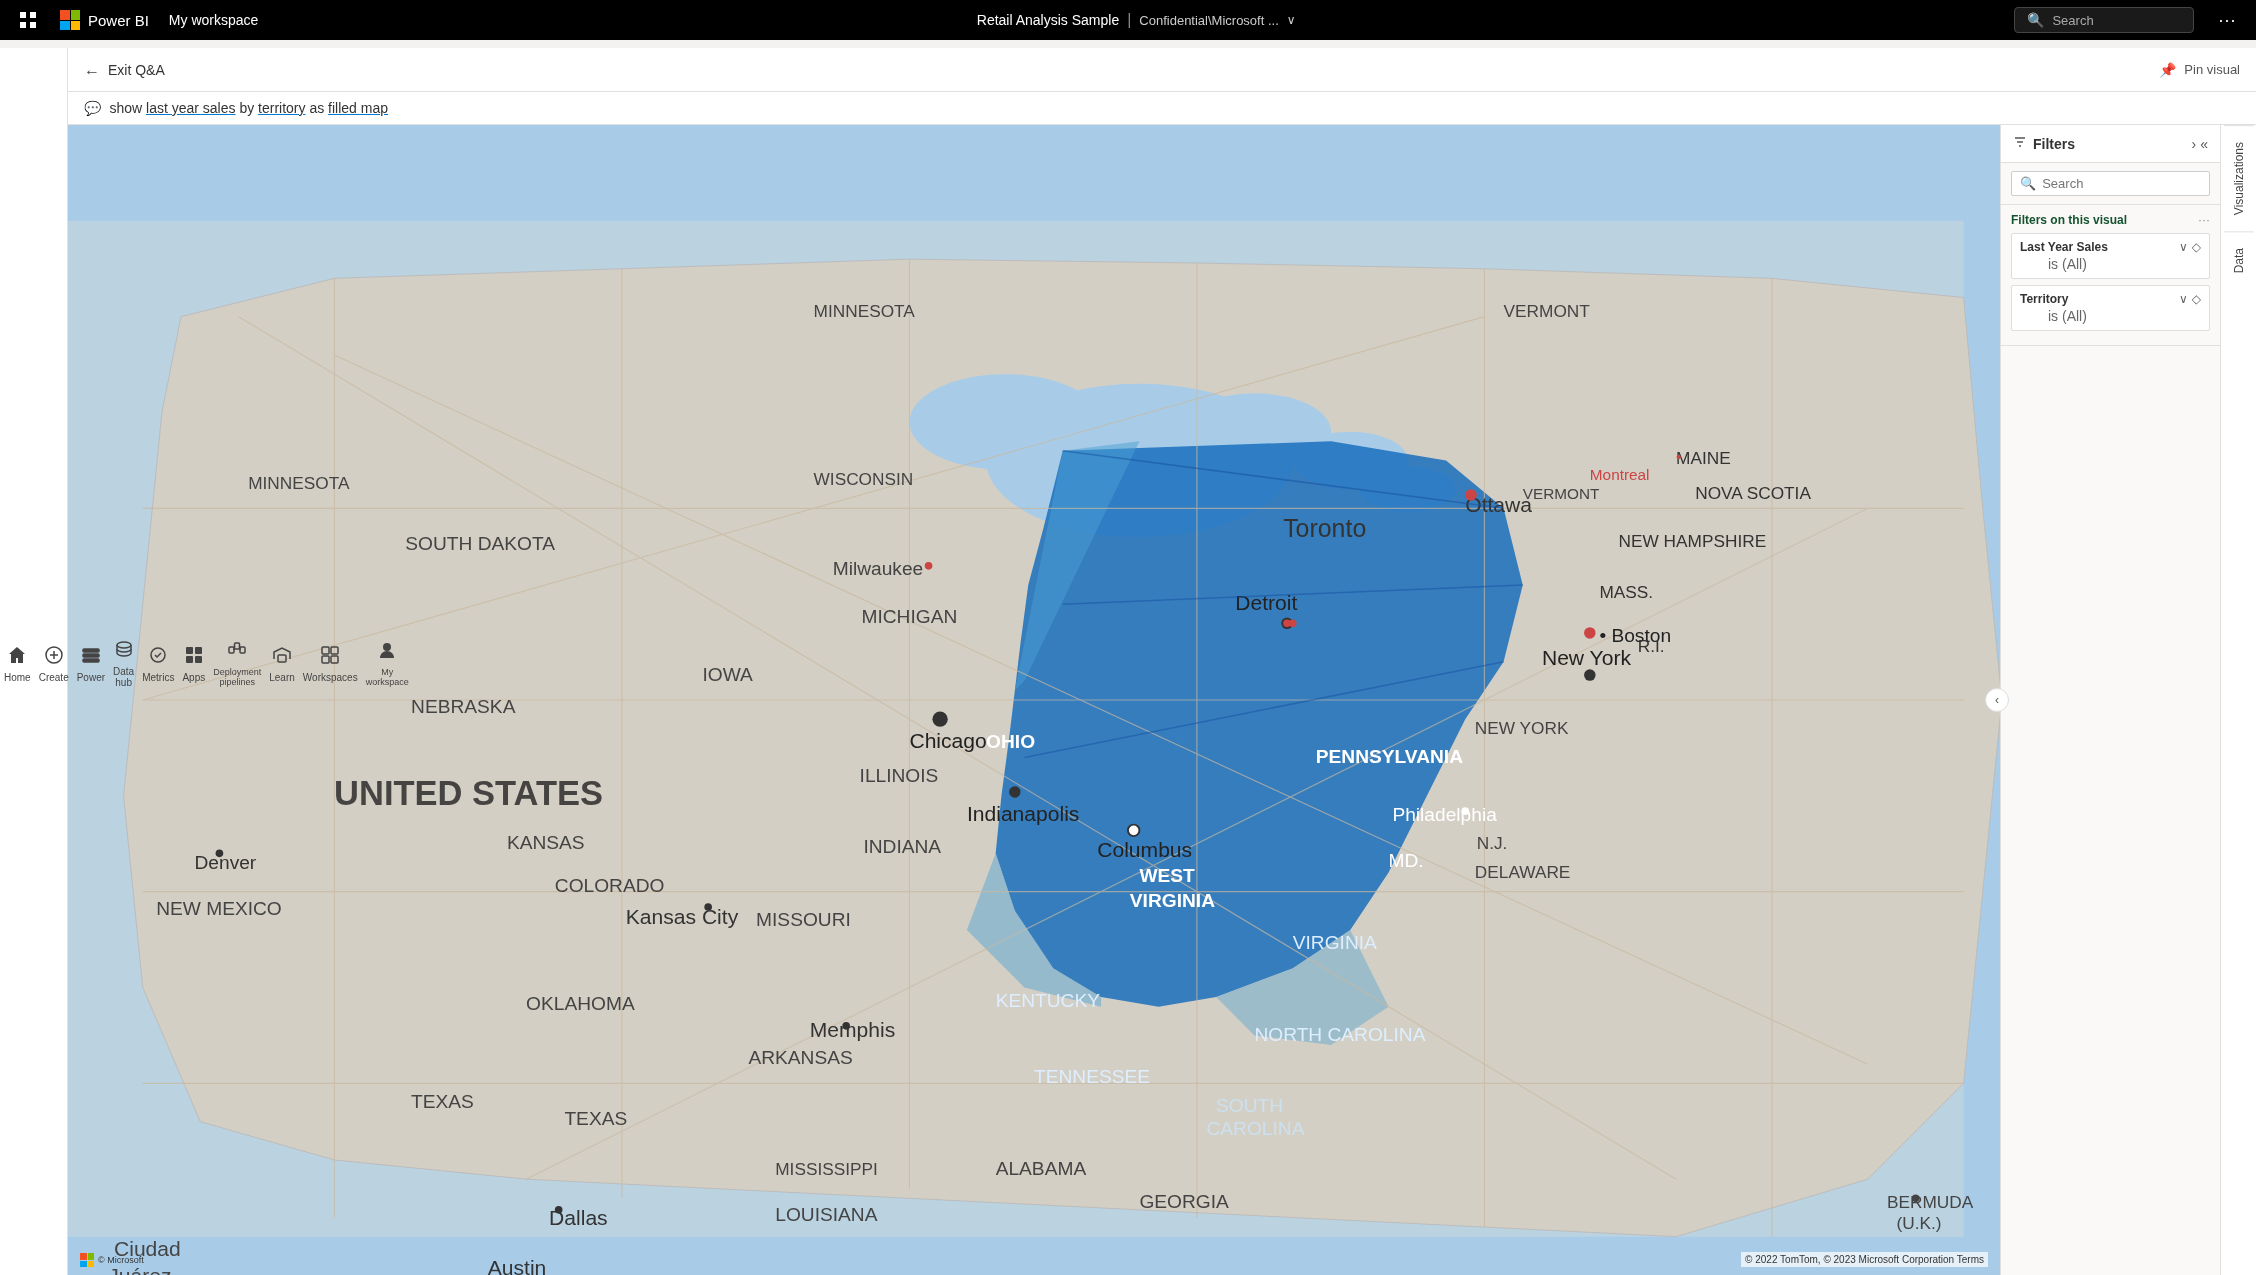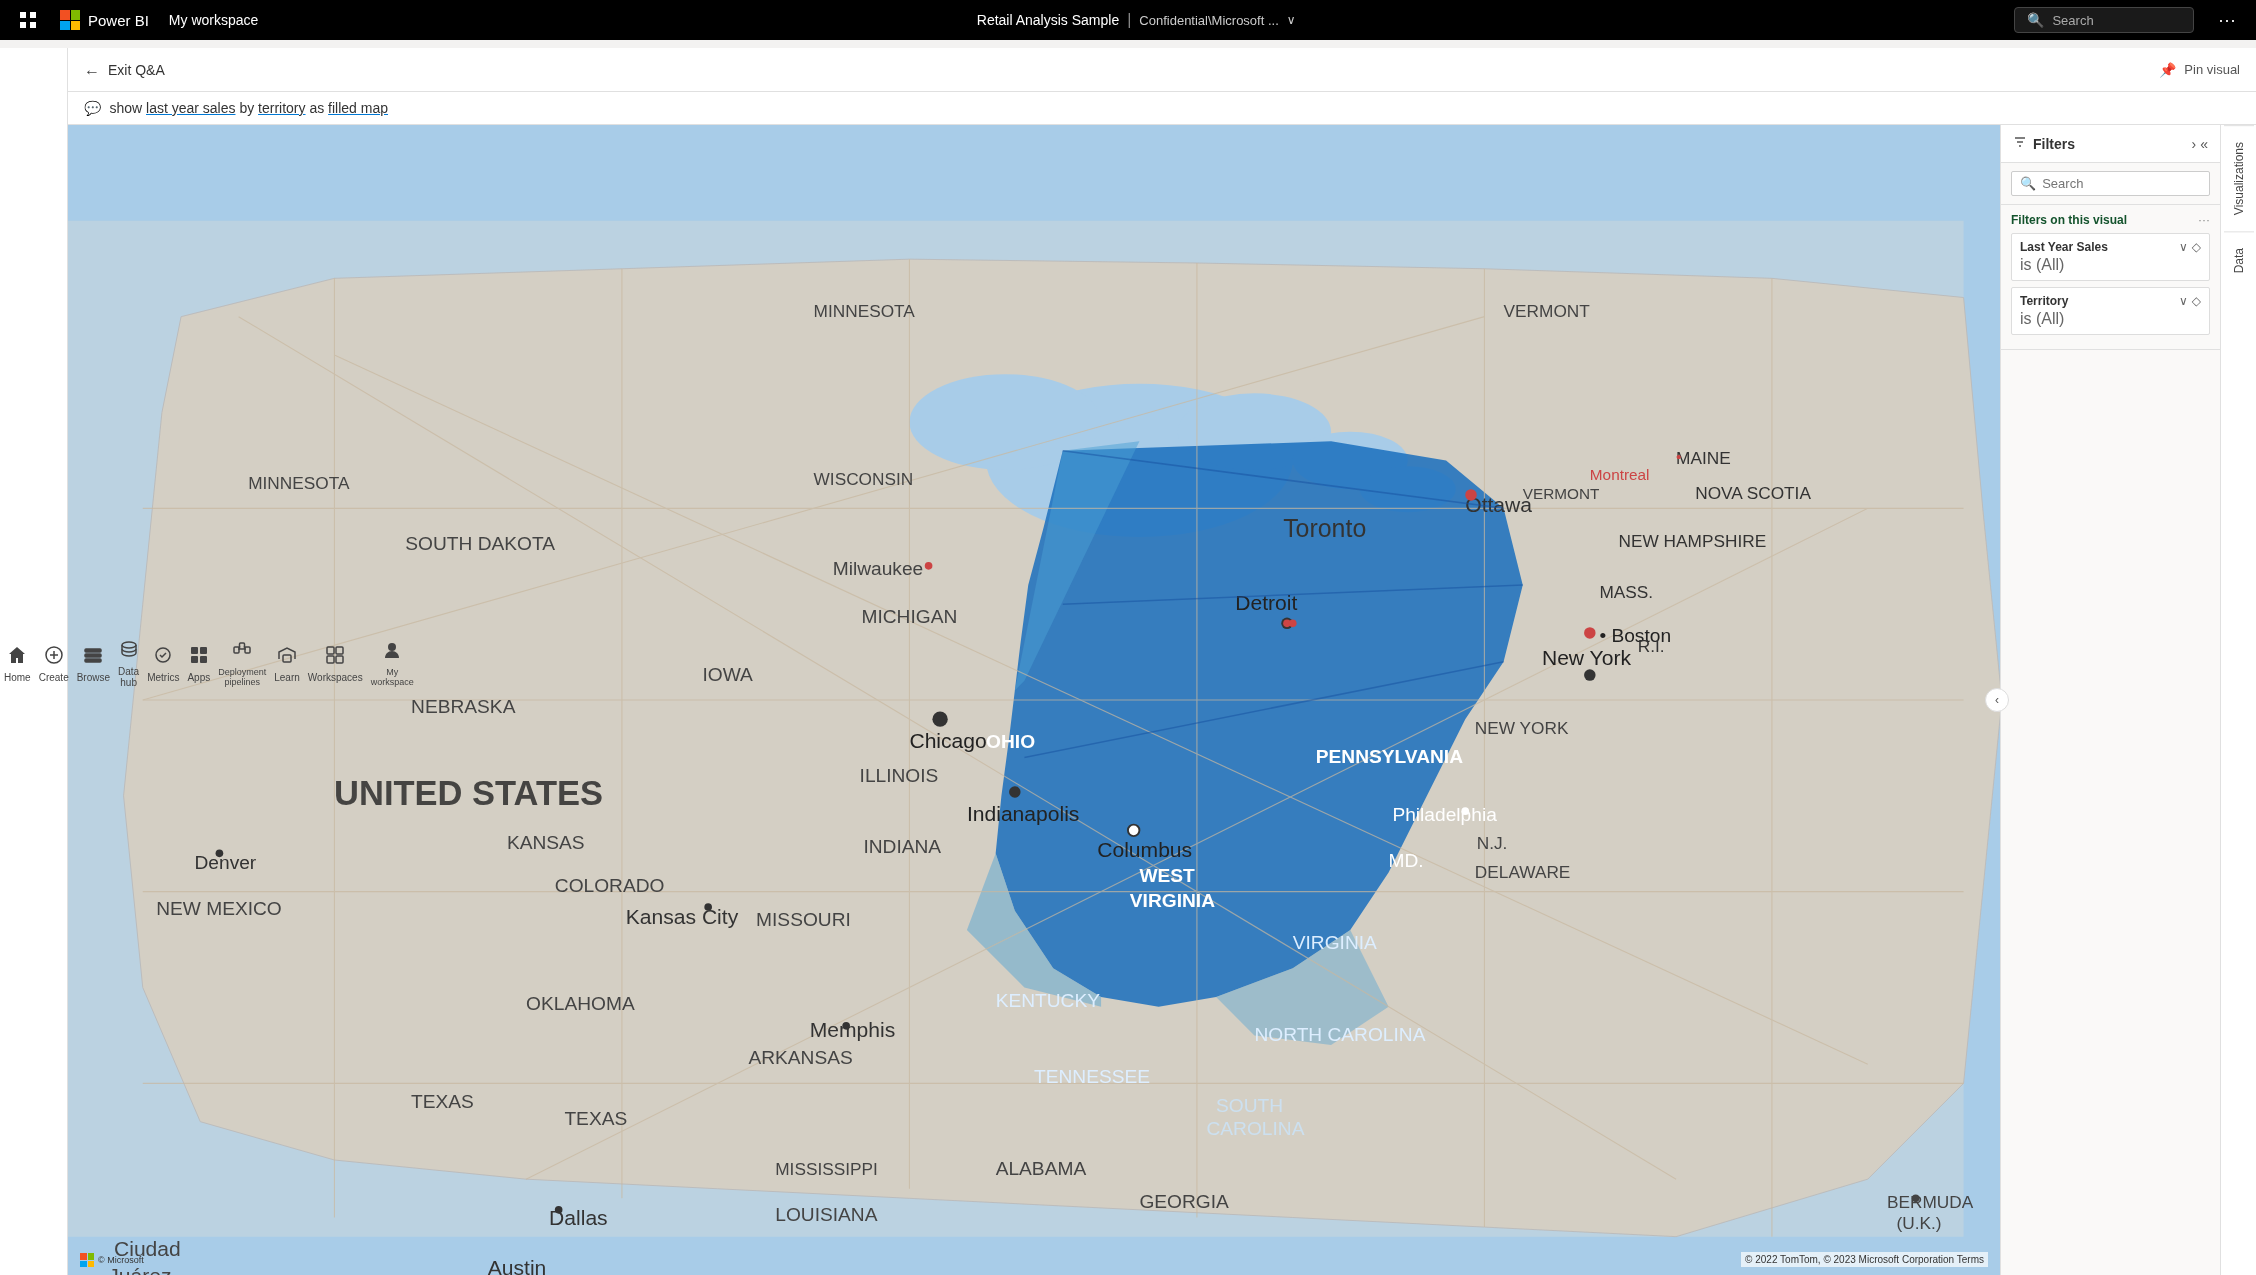--- a/index.html
+++ b/index.html
@@ -219,21 +219,21 @@
       padding: 6px 8px;
       margin-bottom: 6px;
     }
     .filter-item-header {
       display: flex; align-items: center; justify-content: space-between;
     }
     .filter-item-name { font-size: 12px; font-weight: 600; color: #333; }
     .filter-item-controls { display: flex; gap: 4px; }
     .filter-item-chevron { color: #666; font-size: 12px; cursor: pointer; }
     .filter-item-edit { color: #666; font-size: 12px; cursor: pointer; }
-    .filter-item-value { font-size: 16px; color: #666; margin-top: 2px; }
+    .filter-item-value { font-size: 14px; color: #666; margin-top: 2px; margin-left: 28px; }
 
     
     .panel-toggle {
       position: absolute;
       left: -16px;
       top: 50%;
       transform: translateY(-50%);
       background: #fff;
       border: 1px solid #ddd;
       border-radius: 50%;
@@ -330,21 +330,21 @@
     <span class="sidenav-label">Create</span>
   </div>
   <div class="sidenav-item">
     <span class="sidenav-icon">
       <svg width="20" height="20" viewBox="0 0 20 20" fill="none" stroke="#444" stroke-width="1.5">
           <rect x="2" y="4" width="16" height="3" rx="1" fill="#444"></rect>
           <rect x="2" y="9" width="16" height="3" rx="1" fill="#444"></rect>
           <rect x="2" y="14" width="16" height="3" rx="1" fill="#444"></rect>
         </svg>
     </span>
-    <span class="sidenav-label">Browse</span>
+    <span class="sidenav-label">Power</span>
   </div>
   <div class="sidenav-item">
     <span class="sidenav-icon">
       <svg width="20" height="20" viewBox="0 0 20 20" fill="none" stroke="#444" stroke-width="1.5">
           <ellipse cx="10" cy="6" rx="7" ry="3"></ellipse>
           <path d="M3 6v4c0 1.66 3.13 3 7 3s7-1.34 7-3V6"></path>
           <path d="M3 10v4c0 1.66 3.13 3 7 3s7-1.34 7-3v-4"></path>
         </svg>
     </span>
     <span class="sidenav-label">Data hub</span>

